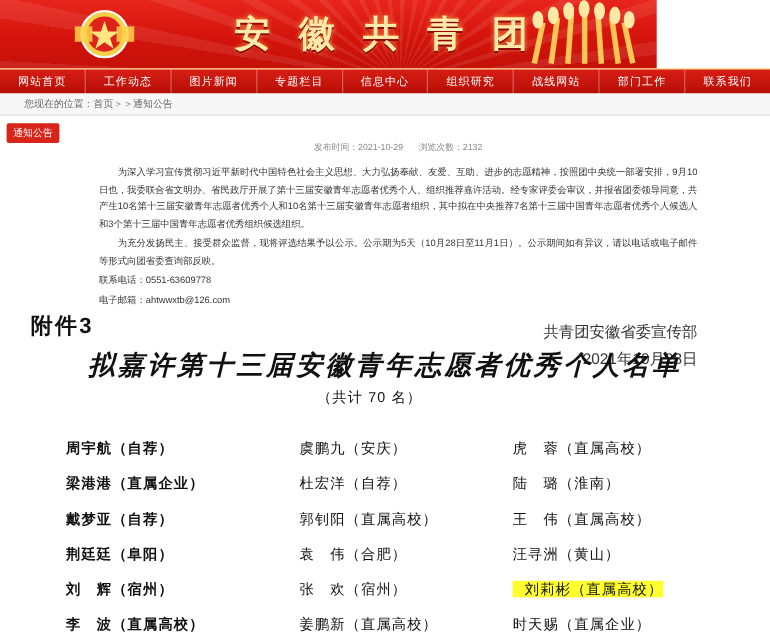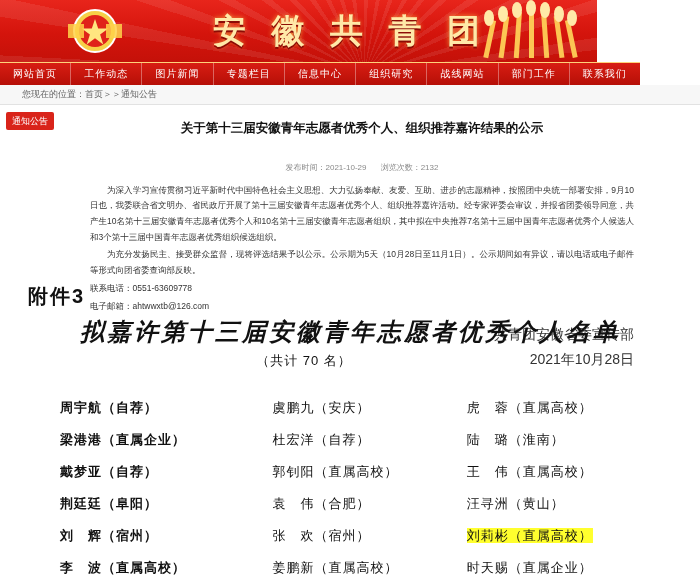--- a/index.html
+++ b/index.html
@@ -34,21 +34,21 @@
     position:absolute;left:0;top:0;width:700px;height:62px;
     display:flex;align-items:center;justify-content:center;
     font-family:"DejaVu Sans",sans-serif;
     font-size:33px;font-weight:bold;letter-spacing:7px;
     color:#ffe9a8;
     text-shadow:0 2px 0 #8d0b05, 0 0 5px rgba(255,200,80,.8);
   }
 
   
   .nav{
-    display:flex;height:22px;width:640px;
+    display:flex;height:22px;width:700px;
     background:linear-gradient(180deg,#d81d13 0%,#b60f07 100%);
     border-top:1px solid #ffd27a;
   }
   .nav .item{
     flex:1;display:flex;align-items:center;justify-content:center;
     font-size:10px;color:#ffffff;letter-spacing:1px;
     border-right:1px solid rgba(255,255,255,.35);
     cursor:pointer;white-space:nowrap;
   }
   .nav .item:last-child{border-right:none;}
@@ -101,38 +101,38 @@
     font-size:20px;font-weight:bold;color:#111;letter-spacing:2px;
   }
   .attach-title{
     position:absolute;left:0;top:316px;width:700px;text-align:center;
     font-family:"DejaVu Serif","Liberation Serif",serif;
     font-size:24px;font-weight:bold;color:#111;letter-spacing:3px;
     font-style:italic;
   }
   .attach-sub{
     position:absolute;left:0;top:352px;width:608px;text-align:center;
-    font-size:13px;color:#111;letter-spacing:1px;
+    font-size:13px;color:#111;letter-spacing:1px;padding-left:32px;
   }
 
   
   .names{
     position:absolute;left:40px;top:392px;width:630px;
   }
   .names table{border-collapse:collapse;width:100%;}
   .names td{
     font-size:13px;color:#111;
     padding:7px 0;
     white-space:nowrap;
     letter-spacing:1px;
   }
   .names td.c1{width:220px;padding-left:20px;font-weight:bold;}
   .names td.c2{width:200px;}
   .names td.c3{width:210px;}
-  .hl{background:#ffff2e;}
+  .hl{background:#ffff2e;padding-left:11px;}
 </style>
 </head>
 <body>
 
 <div class="page">
 
   <div class="banner">
     <div class="rays"></div>
 
     <svg class="emblem" viewBox="0 0 70 50">
@@ -184,21 +184,20 @@
     <a href="#">首页</a>
     <span>＞＞</span>
     <span>通知公告</span>
   </div>
 
   <div class="leftcol">
     <div class="tag">通知公告</div>
   </div>
 
   <div class="article">
-    <div class="art-title">关于第十三届安徽青年志愿者优秀个人、组织推荐嘉许结果的公示</div>
     <div class="art-meta">
       <span>发布时间：2021-10-29</span>
       <span>浏览次数：2132</span>
     </div>
     <div class="art-body">
       <p>为深入学习宣传贯彻习近平新时代中国特色社会主义思想、大力弘扬奉献、友爱、互助、进步的志愿精神，按照团中央统一部署安排，9月10日也，我委联合省文明办、省民政厅开展了第十三届安徽青年志愿者优秀个人、组织推荐嘉许活动。经专家评委会审议，并报省团委领导同意，共产生10名第十三届安徽青年志愿者优秀个人和10名第十三届安徽青年志愿者组织，其中拟在中央推荐7名第十三届中国青年志愿者优秀个人候选人和3个第十三届中国青年志愿者优秀组织候选组织。</p>
       <p>为充分发扬民主、接受群众监督，现将评选结果予以公示。公示期为5天（10月28日至11月1日）。公示期间如有异议，请以电话或电子邮件等形式向团省委查询部反映。</p>
       <p class="noindent">联系电话：0551-63609778</p>
       <p class="noindent">电子邮箱：ahtwwxtb@126.com</p>
     </div>

